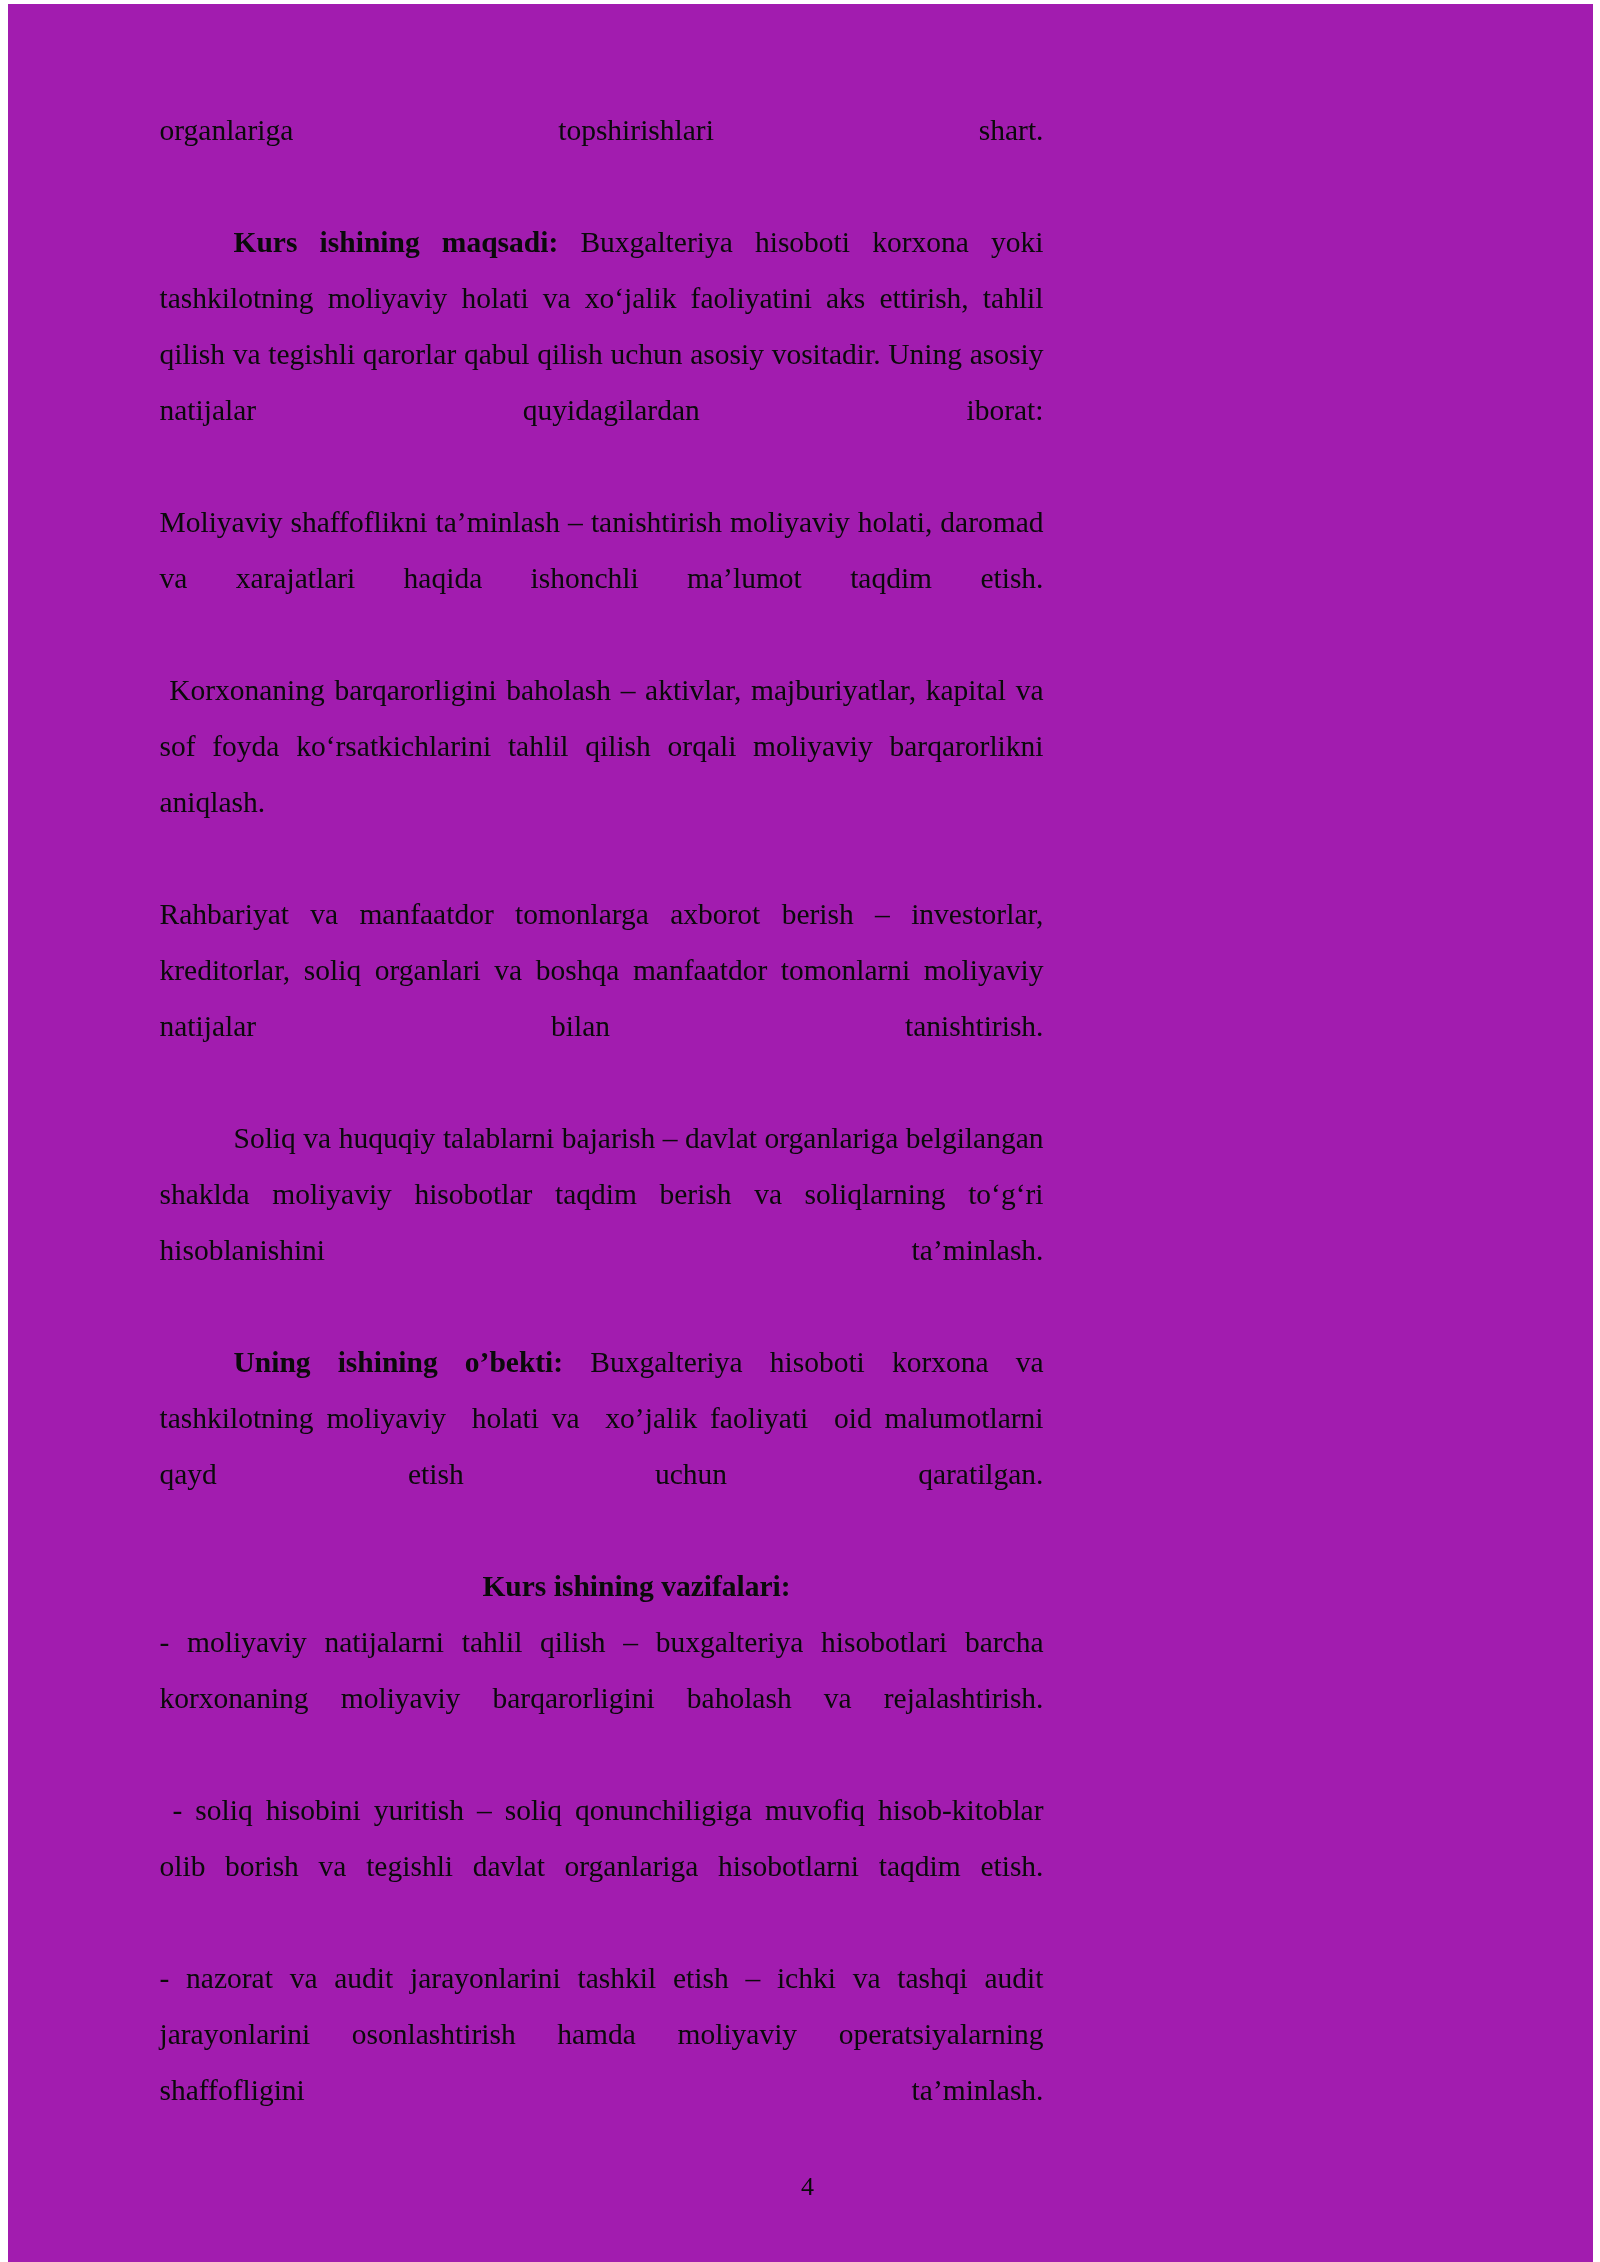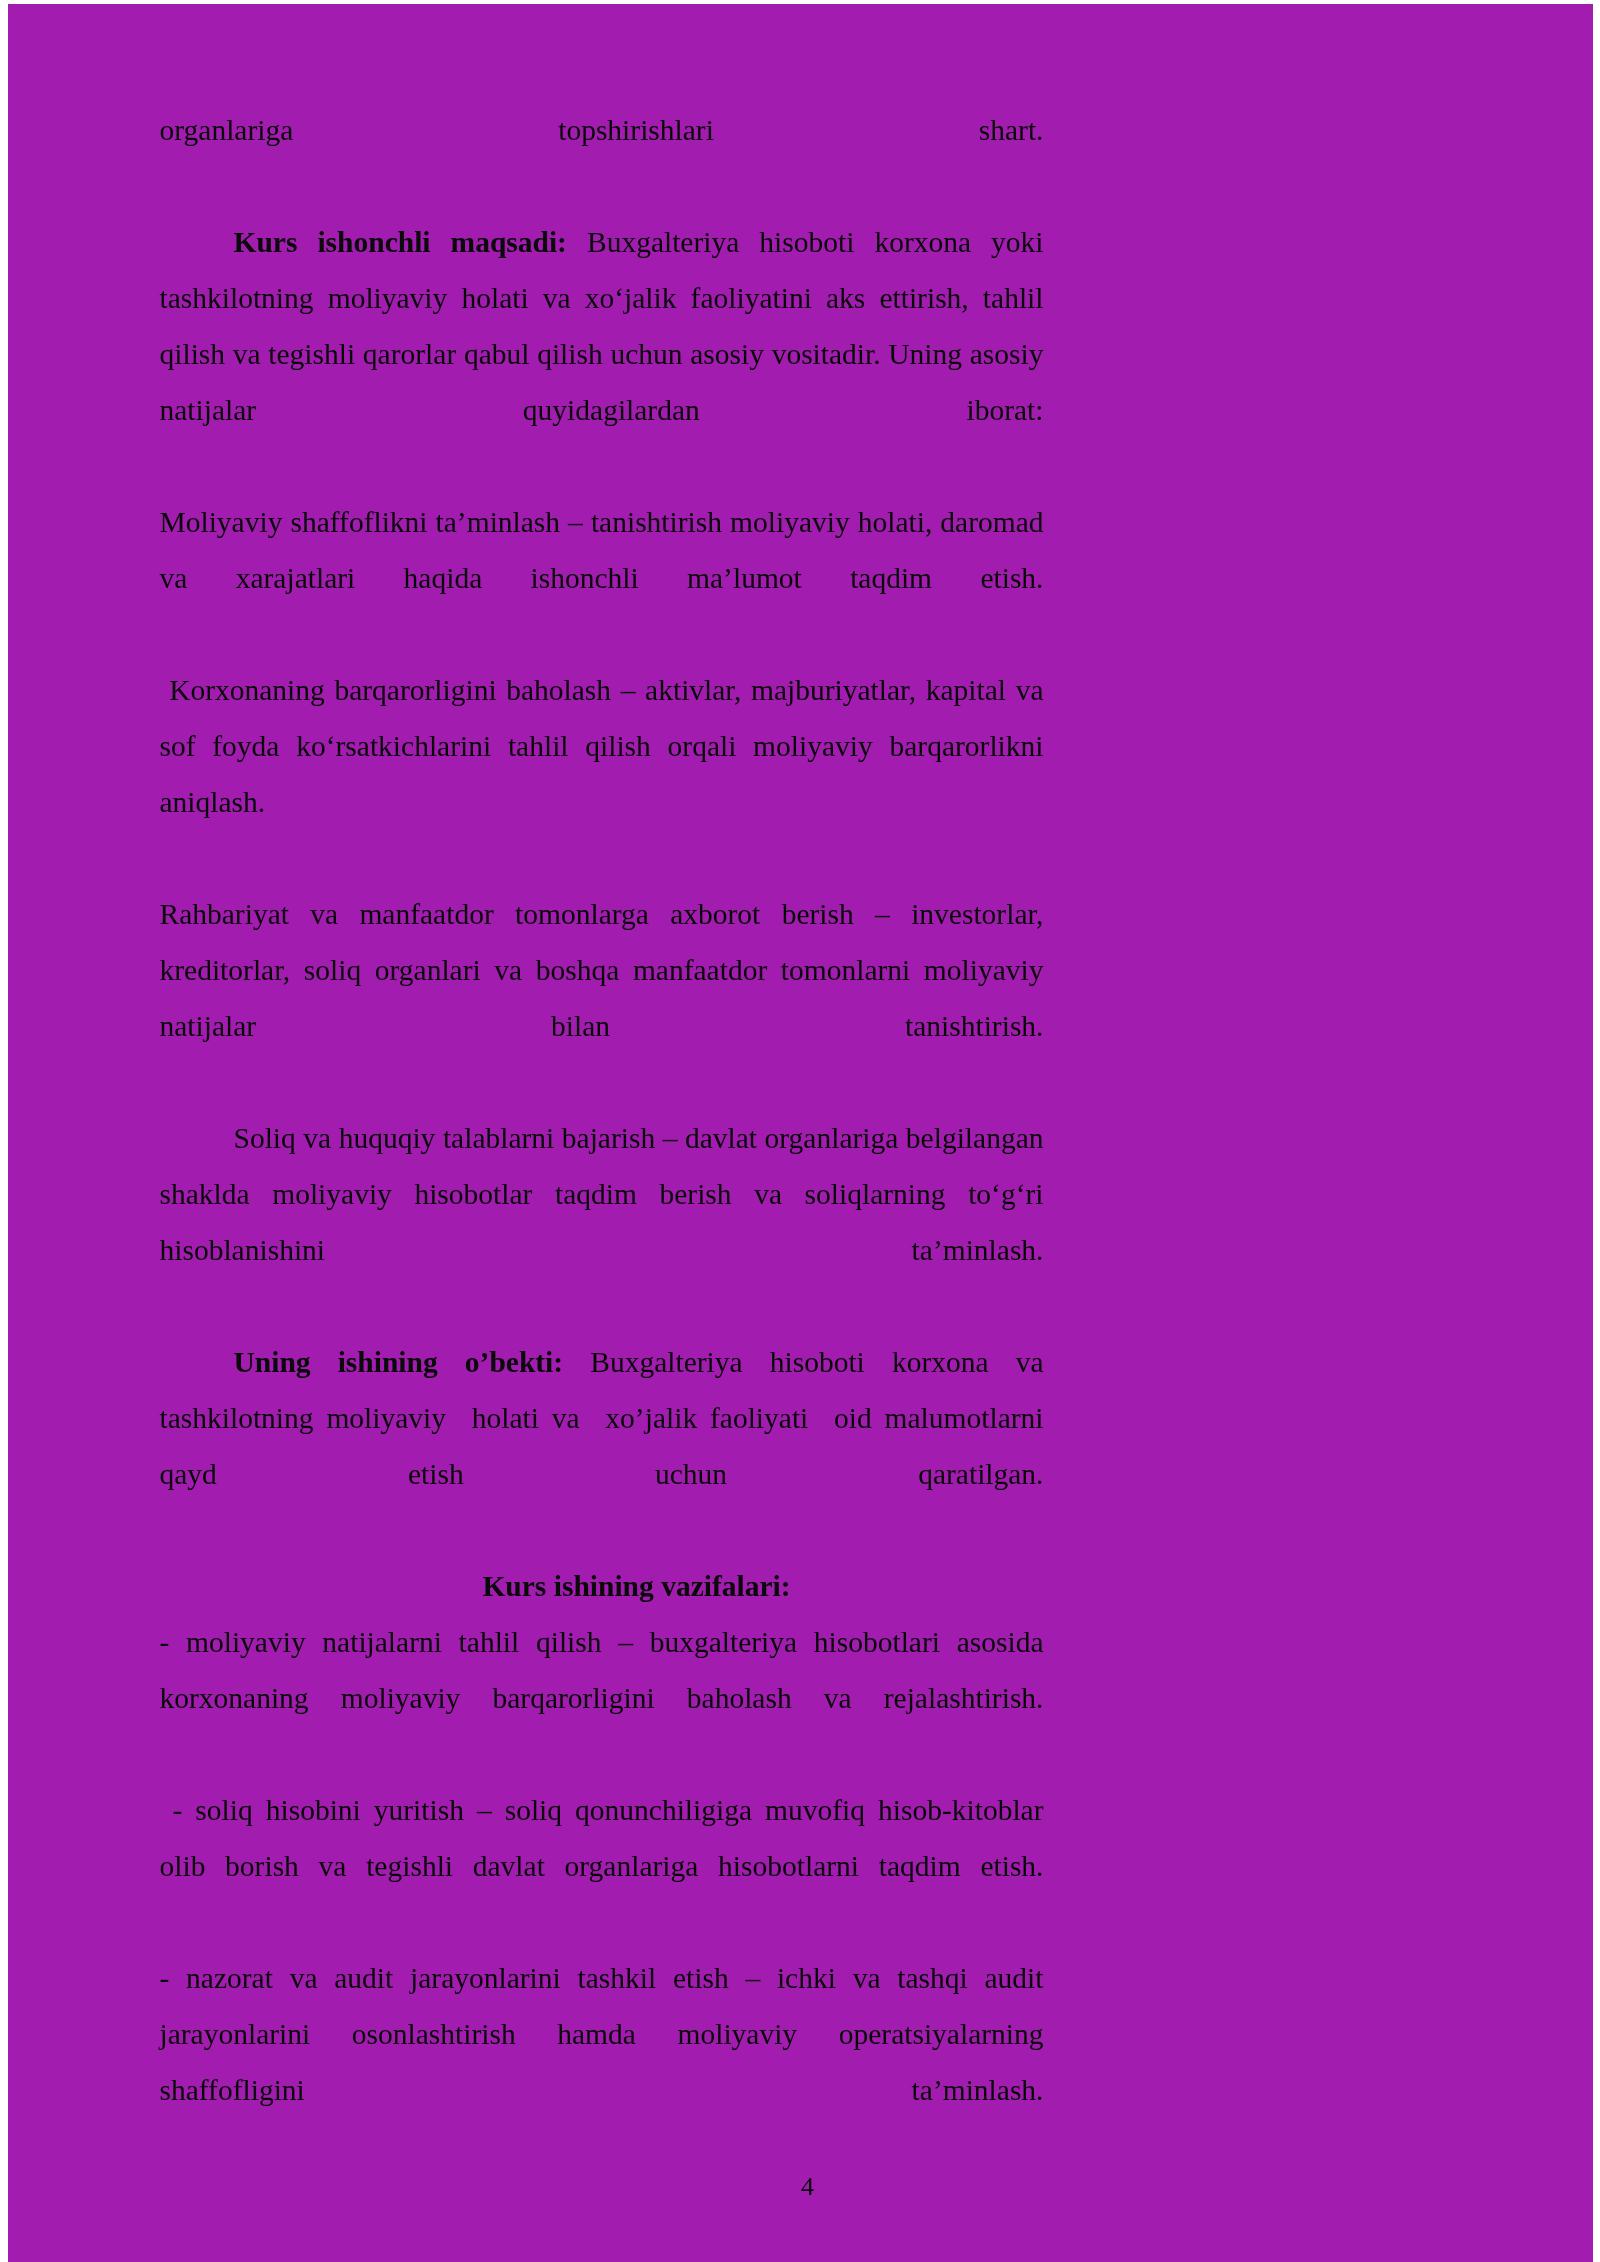--- a/index.html
+++ b/index.html
@@ -70,36 +70,36 @@
 </style>
 </head>
 <body>
 
 <div class="page">
 
   <div class="content">
 
     <p class="para flush">organlariga topshirishlari shart.</p>
 
-    <p class="para indent"><b class="bold">Kurs ishonchli maqsadi:</b><span> Buxgalteriya hisoboti korxona yoki tashkilotning moliyaviy holati va xo‘jalik faoliyatini aks ettirish, tahlil qilish va tegishli qarorlar qabul qilish uchun asosiy vositadir. Uning asosiy natijalar quyidagilardan iborat:</span></p>
+    <p class="para indent"><b class="bold">Kurs ishining maqsadi:</b><span> Buxgalteriya hisoboti korxona yoki tashkilotning moliyaviy holati va xo‘jalik faoliyatini aks ettirish, tahlil qilish va tegishli qarorlar qabul qilish uchun asosiy vositadir. Uning asosiy natijalar quyidagilardan iborat:</span></p>
 
     <p class="para flush">Moliyaviy shaffoflikni ta’minlash – tanishtirish moliyaviy holati, daromad va xarajatlari haqida ishonchli ma’lumot taqdim etish.</p>
 
     <p class="para"> Korxonaning barqarorligini baholash – aktivlar, majburiyatlar, kapital va sof foyda ko‘rsatkichlarini tahlil qilish orqali moliyaviy barqarorlikni aniqlash.</p>
 
     <p class="para flush">Rahbariyat va manfaatdor tomonlarga axborot berish – investorlar, kreditorlar, soliq organlari va boshqa manfaatdor tomonlarni moliyaviy natijalar bilan tanishtirish.</p>
 
     <p class="para indent">Soliq va huquqiy talablarni bajarish – davlat organlariga belgilangan shaklda moliyaviy hisobotlar taqdim berish va soliqlarning to‘g‘ri hisoblanishini ta’minlash.</p>
 
     <p class="para indent"><b class="bold">Uning ishining o’bekti:</b><span> Buxgalteriya hisoboti korxona va tashkilotning moliyaviy  holati va  xo’jalik faoliyati  oid malumotlarni  qayd etish uchun qaratilgan.</span></p>
 
     <p class="heading">Kurs ishining vazifalari:</p>
 
 
-    <p class="para flush">- moliyaviy natijalarni tahlil qilish – buxgalteriya hisobotlari asosida korxonaning moliyaviy barqarorligini baholash va rejalashtirish.</p>
+    <p class="para flush">- moliyaviy natijalarni tahlil qilish – buxgalteriya hisobotlari barcha korxonaning moliyaviy barqarorligini baholash va rejalashtirish.</p>
 
     <p class="para"> - soliq hisobini yuritish – soliq qonunchiligiga muvofiq hisob-kitoblar olib borish va tegishli davlat organlariga hisobotlarni taqdim etish.</p>
 
     <p class="para flush">- nazorat va audit jarayonlarini tashkil etish – ichki va tashqi audit jarayonlarini osonlashtirish hamda moliyaviy operatsiyalarning shaffofligini ta’minlash.</p>
 
   </div>
 
   <div class="page-number">4</div>
 
 </div>

